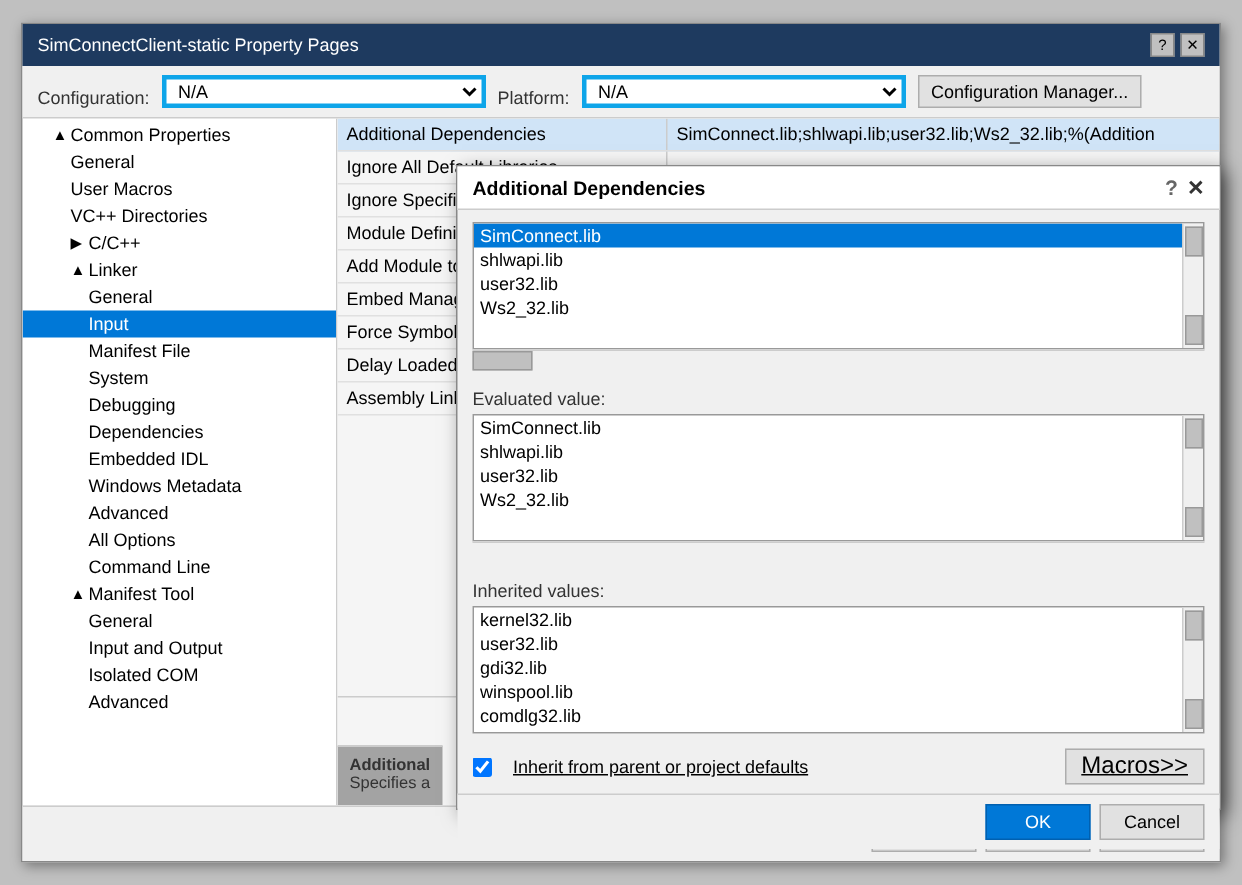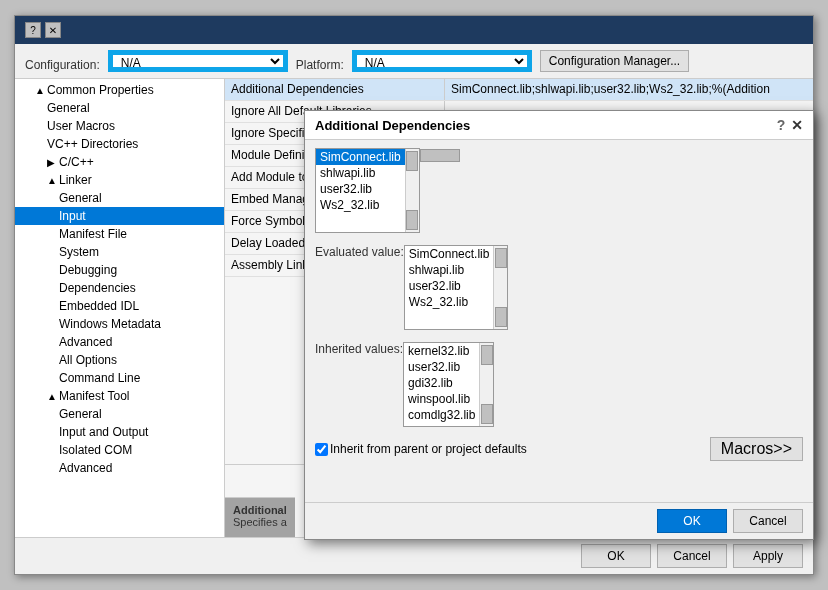--- a/index.html
+++ b/index.html
@@ -60,24 +60,24 @@
       gap: 8px;
       border-bottom: 1px solid #ccc;
     }
     .toolbar-label {
       color: #333;
       font-size: 12px;
     }
     .toolbar-select {
       height: 22px;
       background: #fff;
-      border: 5px solid #0ea5e9;
+      border: 3px solid #0ea5e9;
       font-size: 12px;
       padding: 0 4px;
-      width: 180px;
+      width: 216px;
     }
     .config-manager-btn {
       height: 22px;
       background: #e1e1e1;
       border: 1px solid #adadad;
       font-size: 12px;
       padding: 0 8px;
       cursor: pointer;
     }
 
@@ -207,20 +207,21 @@
     }
     .float-close-btn {
       cursor: pointer;
       font-size: 14px;
       color: #333;
     }
 
     .float-section {
       padding: 8px 10px 4px 10px;
       display: flex;
+      flex-direction: column;
     }
     .float-section-label {
       font-size: 12px;
       color: #333;
       margin-bottom: 3px;
     }
     .float-listbox-item {
       padding: 1px 4px;
       cursor: pointer;
     }
@@ -231,22 +232,23 @@
       top: 0;
       width: 40px;
       height: 100%;
       background: #c0c0c0;
       border: 1px solid #999;
     }
 
     .float-checkbox-row {
       display: flex;
       align-items: center;
-      gap: 2px;
+      gap: 14px;
       padding: 6px 10px;
+      text-decoration: underline;
     }
     .float-checkbox-row label {
       font-size: 12px;
       cursor: pointer;
     }
     .float-macros-btn {
       margin-left: auto;
       height: 24px;
       padding: 0 10px;
       background: #e1e1e1;
@@ -328,20 +330,21 @@
     }
   </style>
 </head>
 <body>
 
 <div class="wrapper">
 
   <div class="property-dialog">
 
     <div class="title-bar">
+      <span>SimConnectClient-static Property Pages</span>
       <div class="title-bar-buttons">
         <div class="title-btn">?</div>
         <div class="title-btn">✕</div>
       </div>
     </div>
 
     <div class="toolbar-row">
       <span class="toolbar-label">Configuration:</span>
       <select class="toolbar-select">
         <option>N/A</option>

